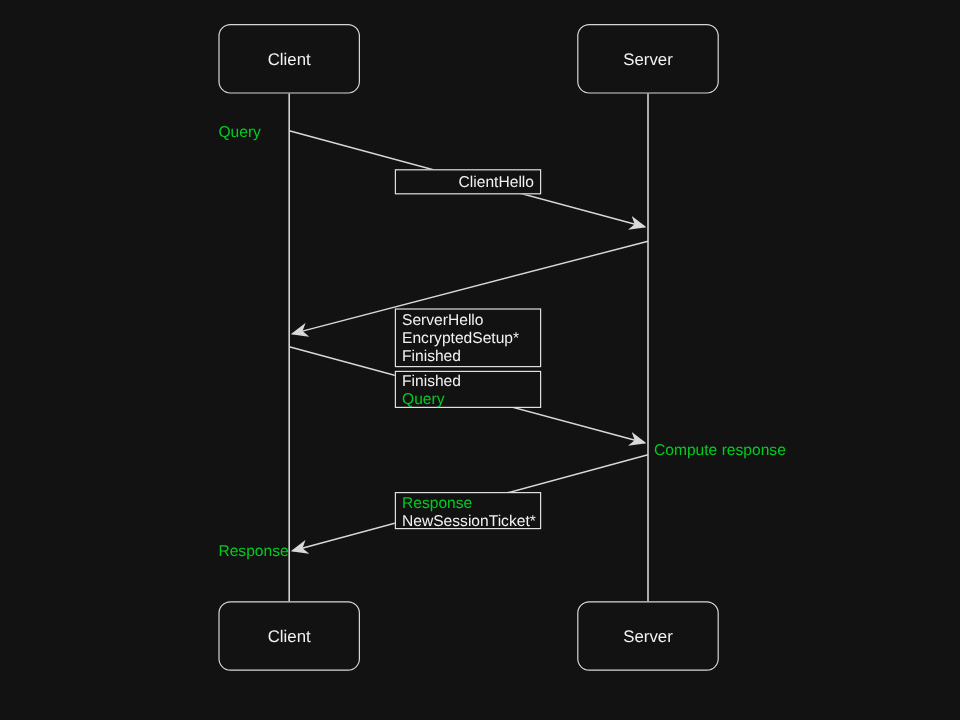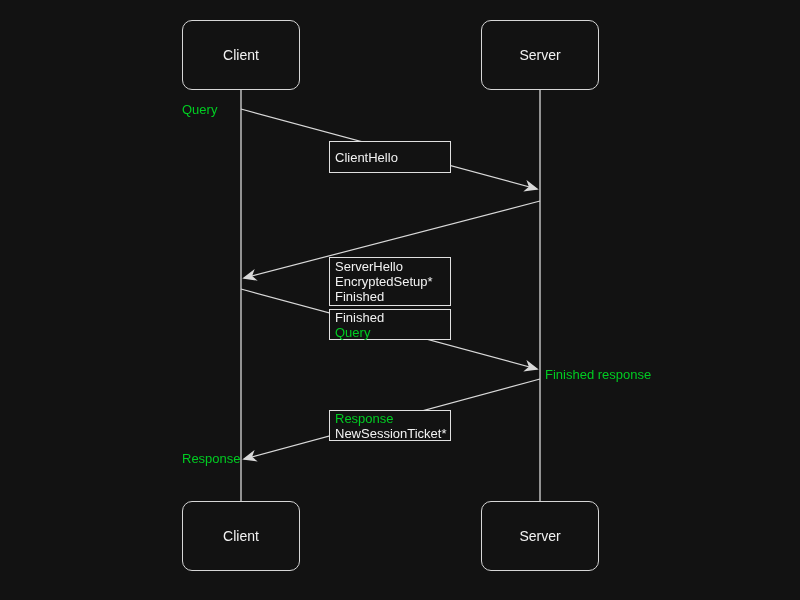--- a/index.html
+++ b/index.html
@@ -8,21 +8,21 @@
     width: 800px;
     height: 600px;
     background: #121212;
     font-family: "Liberation Sans", sans-serif;
     overflow: hidden;
   }
   .stage svg { position: absolute; left: 0; top: 0; }
   .actor-box {
     position: absolute;
     width: 118px;
-    height: 70px;
+    height: 58px;
     border: 1.4px solid #d6d6d6;
     border-radius: 10px;
     background: #121212;
     box-sizing: border-box;
     display: flex;
     align-items: center;
     justify-content: center;
     color: #f2f2f2;
     font-size: 14px;
   }
@@ -38,21 +38,21 @@
     background: #121212;
     box-sizing: border-box;
     padding: 0 5px;
     display: flex;
     flex-direction: column;
     justify-content: center;
     color: #f2f2f2;
     font-size: 13px;
   }
   .msg-label .line { line-height: 15px; white-space: nowrap; }
-  .label-1 { top: 141px; height: 32px; }
+  .label-1 { top: 141px; height: 21px; text-align: right; }
   .label-2 { top: 209px; height: 49px; margin-top: 48px; }
   .label-3 { top: 309px; height: 31px; }
   .label-4 { top: 410px; height: 31px; }
   .green { color: #00cc22; }
   .annotation {
     position: absolute;
     font-size: 13px;
     line-height: 14px;
     color: #00cc22;
     white-space: nowrap;
@@ -109,16 +109,16 @@
     <div class="line">Finished</div>
     <div class="line green">Query</div>
   </div>
 
   <div class="msg-label label-4">
     <div class="line green">Response</div>
     <div class="line">NewSessionTicket*</div>
   </div>
 
   <div class="annotation annot-query">Query</div>
-  <div class="annotation annot-compute">Finished response</div>
+  <div class="annotation annot-compute">Compute response</div>
   <div class="annotation annot-response">Response</div>
 
 </div>
 
 </body></html>

